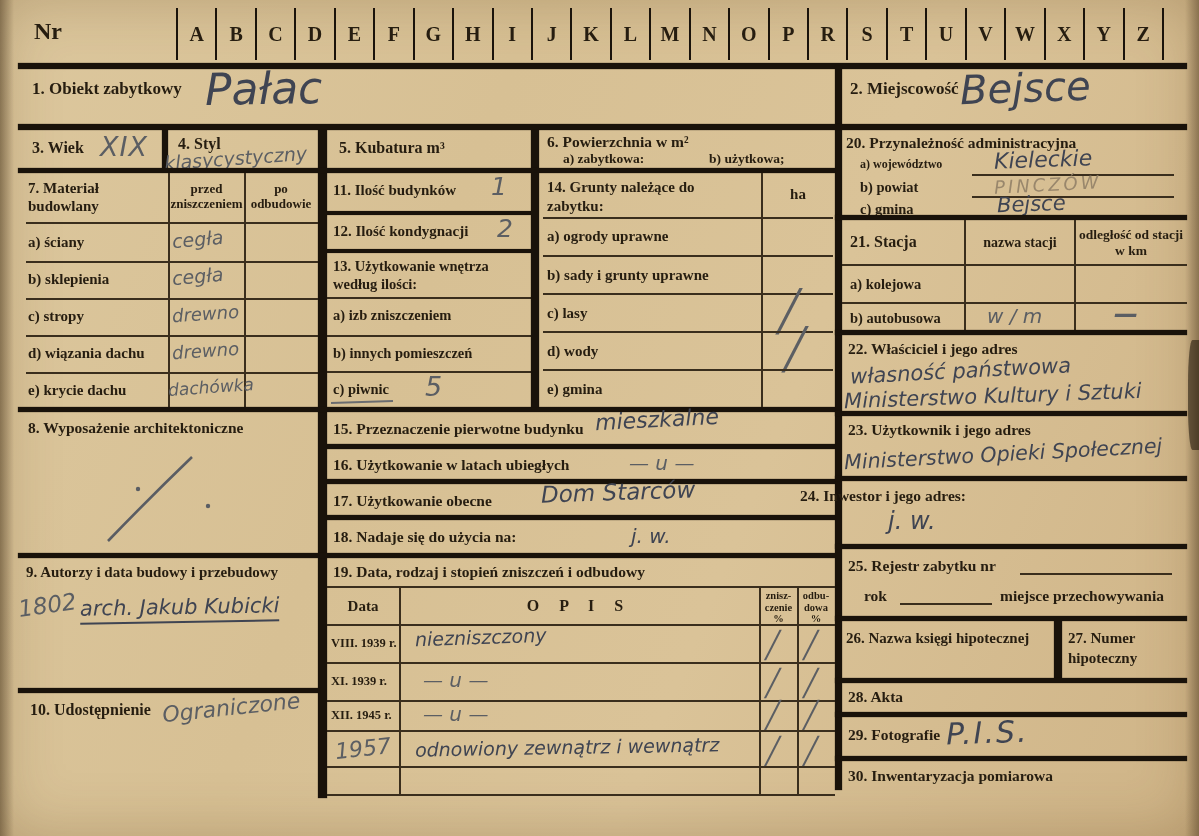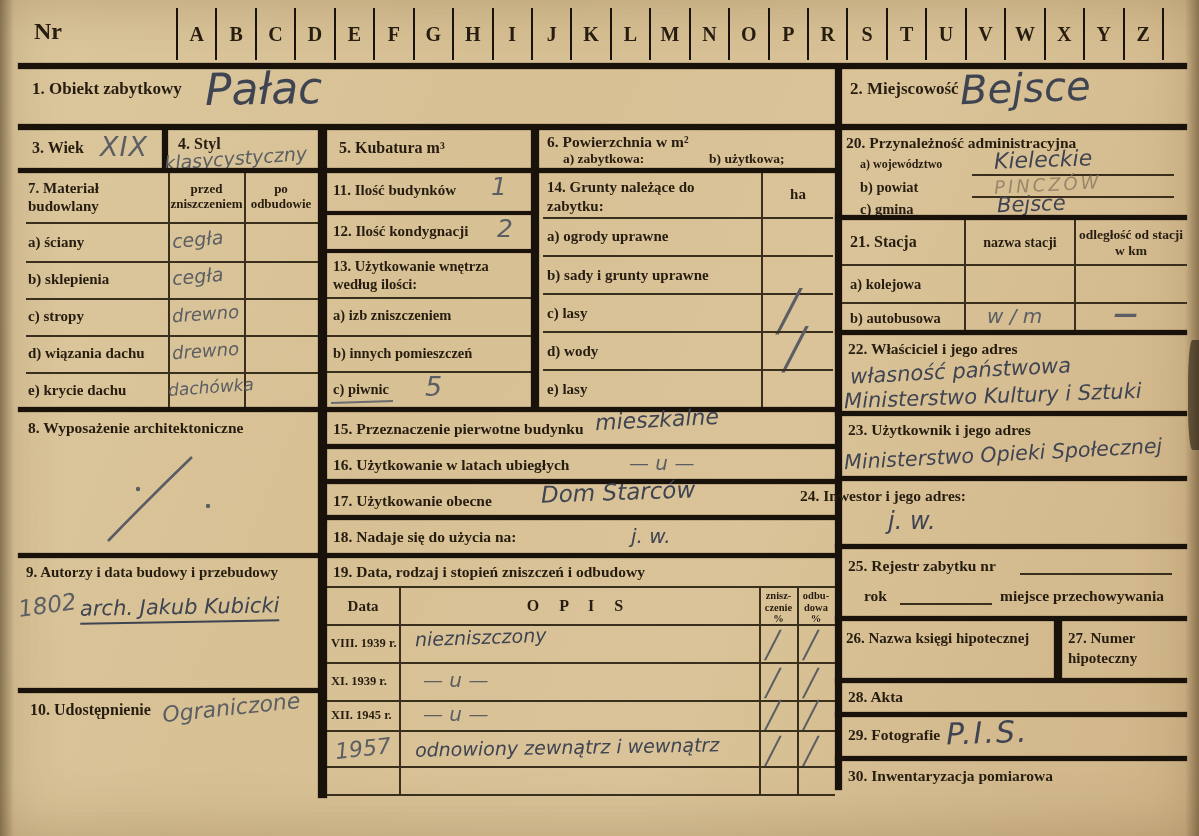--- a/index.html
+++ b/index.html
@@ -168,21 +168,21 @@
     <span class="lbl" style="left:8px;top:55px;font-size:15px">a) ogrody uprawne</span>
     <div class="thin" style="left:4px;top:82px;width:290px"></div>
     <span class="lbl" style="left:8px;top:94px;font-size:15px">b) sady i grunty uprawne</span>
     <div class="thin" style="left:4px;top:120px;width:290px"></div>
     <span class="lbl" style="left:8px;top:132px;font-size:15px">c) lasy</span>
     <span class="hand pencil" style="left:238px;top:118px;font-size:40px;line-height:1">╱</span>
     <div class="thin" style="left:4px;top:158px;width:290px"></div>
     <span class="lbl" style="left:8px;top:170px;font-size:15px">d) wody</span>
     <span class="hand pencil" style="left:244px;top:156px;font-size:40px;line-height:1">╱</span>
     <div class="thin" style="left:4px;top:196px;width:290px"></div>
-    <span class="lbl" style="left:8px;top:208px;font-size:15px">e) lasy</span>
+    <span class="lbl" style="left:8px;top:208px;font-size:15px">e) gmina</span>
   </div>
 
   <div class="abs" style="left:327px;top:412px;width:508px;height:33px">
     <span class="lbl" style="left:6px;top:8px">15. Przeznaczenie pierwotne budynku</span>
     <span class="hand ink" style="left:268px;top:-5px;font-size:22px;transform:rotate(-3deg)">mieszkalne</span>
   </div>
   <div class="rule" style="left:327px;top:444px;width:508px;height:5px"></div>
   <div class="abs" style="left:327px;top:449px;width:508px;height:30px">
     <span class="lbl" style="left:6px;top:7px">16. Użytkowanie w latach ubiegłych</span>
     <span class="hand pencil" style="left:302px;top:2px;font-size:20px">— u —</span>

